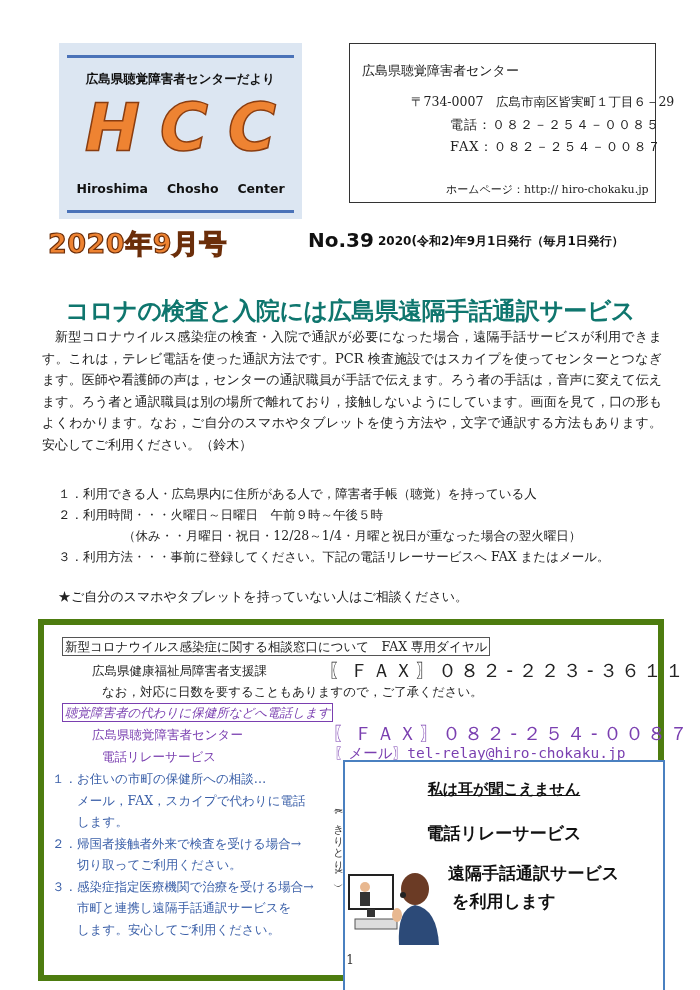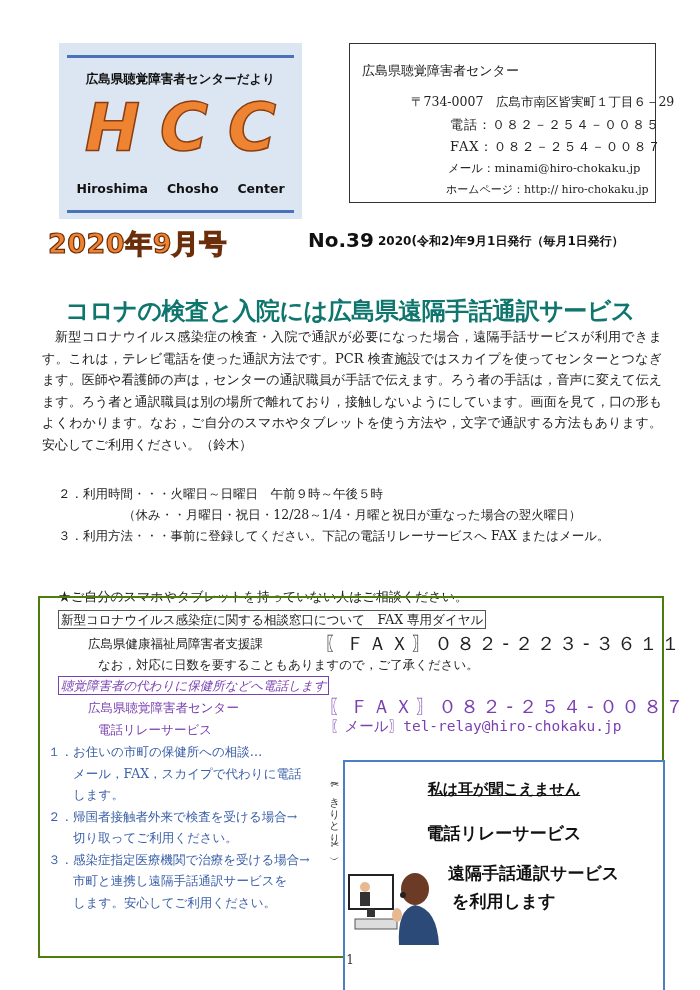--- a/index.html
+++ b/index.html
@@ -60,21 +60,21 @@
     left: 42px; top: 326px; width: 620px; font-size: 13px; line-height: 21.5px; color: #222;
   }
   .body p { text-indent: 1em; text-align: justify; }
 
   .list { left: 58px; top: 483px; width: 610px; font-size: 12.5px; line-height: 21px; color: #222; }
   .list .indent { padding-left: 65px; }
   .note { left: 58px; top: 588px; font-size: 13px; color: #222; }
 
   
   .frame {
-    left: 38px; top: 596px; width: 626px; height: 362px; border: 2px solid #4d7c0f;
+    left: 38px; top: 619px; width: 626px; height: 362px; border: 6px solid #4d7c0f;
   }
   .boxed-label {
     position: absolute; border: 1px solid #555; padding: 0 2px; font-size: 12.5px; line-height: 17px;
     white-space: nowrap;
   }
   .t { position: absolute; white-space: nowrap; }
   .fax-big { font-family: "DejaVu Sans Mono", monospace; font-size: 19px; letter-spacing: 3px; }
   .purple { color: #7a3fb0; }
   .purple-border { border-color: #7a3fb0; }
 
@@ -113,33 +113,33 @@
   <div class="rule bot"></div>
 </div>
 
 <div class="abs issue-month">2020年9月号</div>
 
 <div class="abs addr">
   <div class="org">広島県聴覚障害者センター</div>
   <div class="line" style="left:48px; top:50px;margin-left:13px;">〒734-0007　広島市南区皆実町１丁目６－29</div>
   <div class="line" style="left:100px; top:72px; font-size:13px; letter-spacing:1px;">電話：０８２－２５４－００８５</div>
   <div class="line" style="left:100px; top:94px; font-size:13px; letter-spacing:1px;">FAX：０８２－２５４－００８７</div>
-  <div class="line" style="left:98px; top:117px; font-size:11.5px;">メール：minami@hiro-chokaku.jp</div>
   <div class="line" style="left:96px; top:138px; font-size:11px;">ホームページ：http:// hiro-chokaku.jp</div>
 </div>
 
 <div class="abs issue-no">No.39</div>
 <div class="abs issue-date">2020(令和2)年9月1日発行（毎月1日発行）</div>
 
 <div class="abs headline">コロナの検査と入院には広島県遠隔手話通訳サービス</div>
 <div class="abs body">
   <p>新型コロナウイルス感染症の検査・入院で通訳が必要になった場合，遠隔手話サービスが利用できます。これは，テレビ電話を使った通訳方法です。PCR 検査施設ではスカイプを使ってセンターとつなぎます。医師や看護師の声は，センターの通訳職員が手話で伝えます。ろう者の手話は，音声に変えて伝えます。ろう者と通訳職員は別の場所で離れており，接触しないようにしています。画面を見て，口の形もよくわかります。なお，ご自分のスマホやタブレットを使う方法や，文字で通訳する方法もあります。安心してご利用ください。（鈴木）</p>
 </div>
 
 <div class="abs list">
+  <div>１．利用できる人・広島県内に住所がある人で，障害者手帳（聴覚）を持っている人</div>
   <div>２．利用時間・・・火曜日～日曜日　午前９時～午後５時</div>
   <div class="indent">（休み・・月曜日・祝日・12/28～1/4・月曜と祝日が重なった場合の翌火曜日）</div>
   <div>３．利用方法・・・事前に登録してください。下記の電話リレーサービスへ FAX またはメール。</div>
 </div>
 <div class="abs note">★ご自分のスマホやタブレットを持っていない人はご相談ください。</div>
 
 <div class="abs frame">
   <div class="boxed-label" style="left:18px; top:12px;">新型コロナウイルス感染症に関する相談窓口について　FAX 専用ダイヤル</div>
   <div class="t" style="left:48px; top:38px; font-size:12.5px;">広島県健康福祉局障害者支援課</div>
   <div class="t fax-big" style="left:284px; top:33px; color:#222;">〖ＦＡＸ〗０８２-２２３-３６１１</div>

